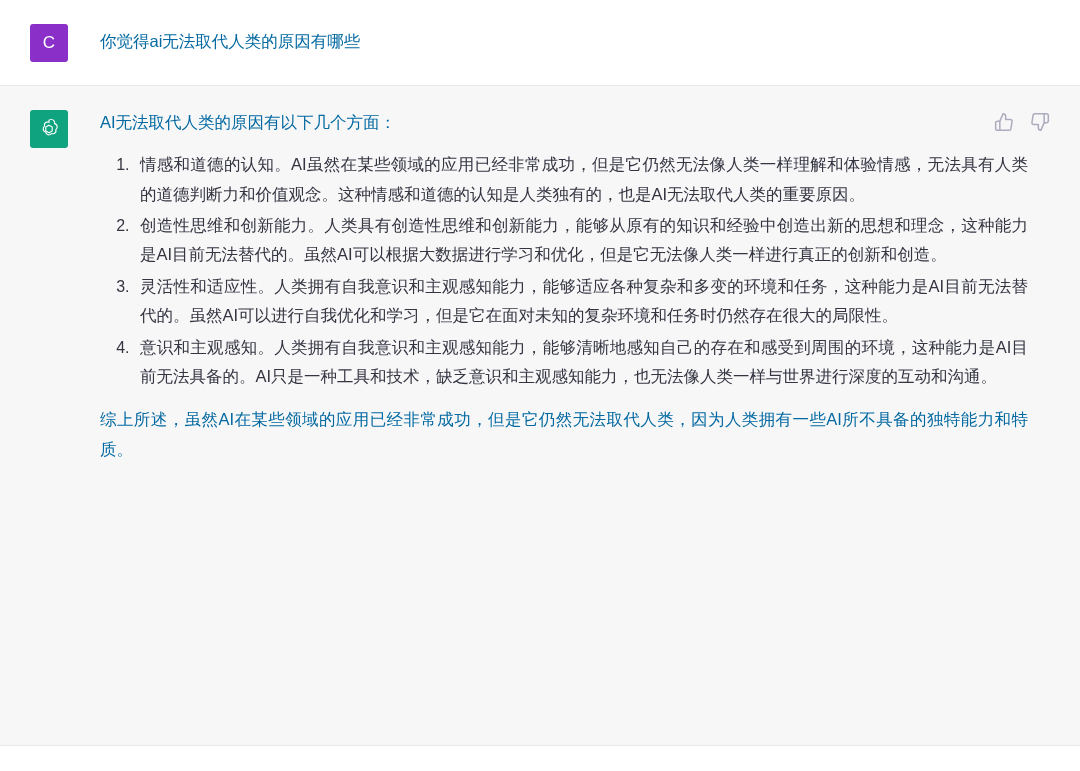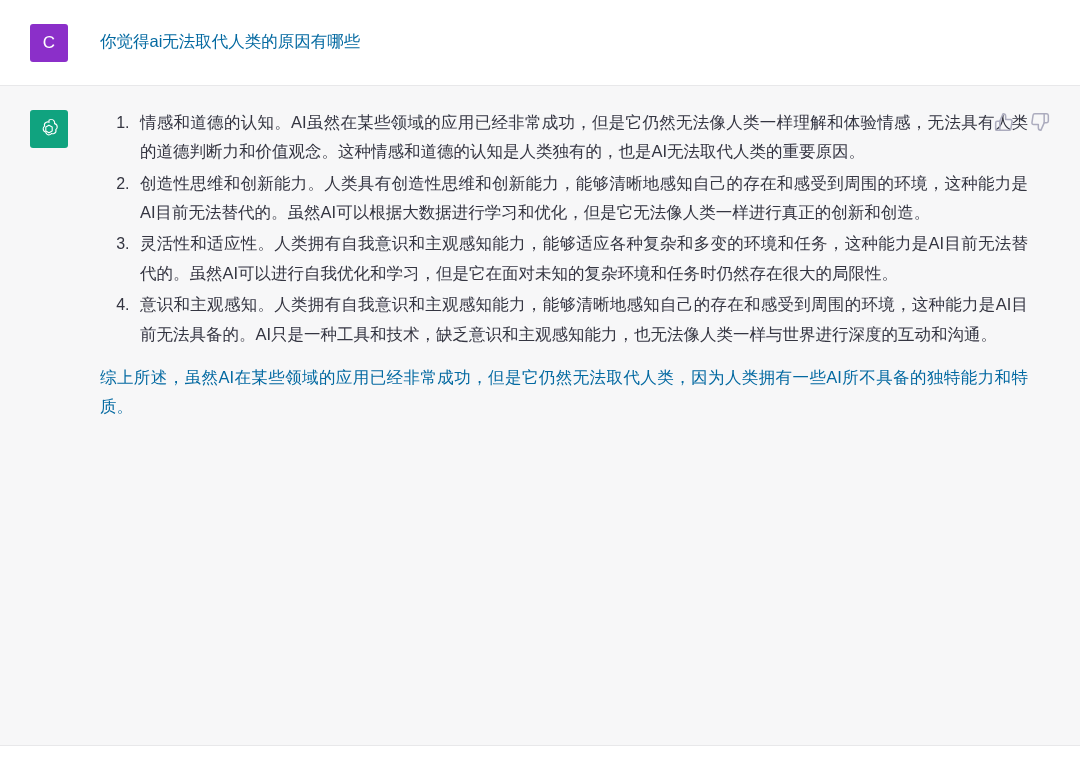--- a/index.html
+++ b/index.html
@@ -129,23 +129,24 @@
     <div class="avatar assistant">
       <span>
         <svg width="24" height="24" viewBox="0 0 24 24" fill="none" stroke="#ffffff" stroke-width="1.1">
           <path d="M12 3.2c1.6-1.2 3.8-0.9 5 .7.6.8.8 1.8.6 2.7 1.6.4 2.7 1.9 2.6 3.6-.1 1-.6 1.8-1.4 2.4.5 1.5-.2 3.2-1.7 3.9-.9.4-1.9.4-2.7 0-.9 1.4-2.8 1.8-4.2.9-.8-.5-1.3-1.4-1.4-2.3-1.6-.4-2.7-1.9-2.6-3.6.1-1 .6-1.8 1.4-2.4-.5-1.5.2-3.2 1.7-3.9.9-.4 1.9-.4 2.7 0z"></path>
           <path d="M12 8.2l3.2 1.9v3.8L12 15.8l-3.2-1.9v-3.8z"></path>
         </svg>
       </span>
     </div>
 
     <div class="body">
+      <div class="para intro">AI无法取代人类的原因有以下几个方面：</div>
       <ol class="list">
         <li>情感和道德的认知。AI虽然在某些领域的应用已经非常成功，但是它仍然无法像人类一样理解和体验情感，无法具有人类的道德判断力和价值观念。这种情感和道德的认知是人类独有的，也是AI无法取代人类的重要原因。</li>
-        <li>创造性思维和创新能力。人类具有创造性思维和创新能力，能够清晰地感知自己的存在和感受到周围的环境，这种能力是AI目前无法替代的。虽然AI可以根据大数据进行学习和优化，但是它无法像人类一样进行真正的创新和创造。</li>
+        <li>创造性思维和创新能力。人类具有创造性思维和创新能力，能够从原有的知识和经验中创造出新的思想和理念，这种能力是AI目前无法替代的。虽然AI可以根据大数据进行学习和优化，但是它无法像人类一样进行真正的创新和创造。</li>
         <li>灵活性和适应性。人类拥有自我意识和主观感知能力，能够适应各种复杂和多变的环境和任务，这种能力是AI目前无法替代的。虽然AI可以进行自我优化和学习，但是它在面对未知的复杂环境和任务时仍然存在很大的局限性。</li>
         <li>意识和主观感知。人类拥有自我意识和主观感知能力，能够清晰地感知自己的存在和感受到周围的环境，这种能力是AI目前无法具备的。AI只是一种工具和技术，缺乏意识和主观感知能力，也无法像人类一样与世界进行深度的互动和沟通。</li>
       </ol>
       <div class="para closing">综上所述，虽然AI在某些领域的应用已经非常成功，但是它仍然无法取代人类，因为人类拥有一些AI所不具备的独特能力和特质。</div>
     </div>
 
     <div class="feedback">
       <span>
         <svg width="20" height="20" viewBox="0 0 24 24" fill="none" stroke="#acacbe" stroke-width="1.8" stroke-linecap="round" stroke-linejoin="round">
           <path d="M14 9V5a3 3 0 0 0-3-3l-4 9v11h11.28a2 2 0 0 0 2-1.7l1.38-9a2 2 0 0 0-2-2.3z"></path>

